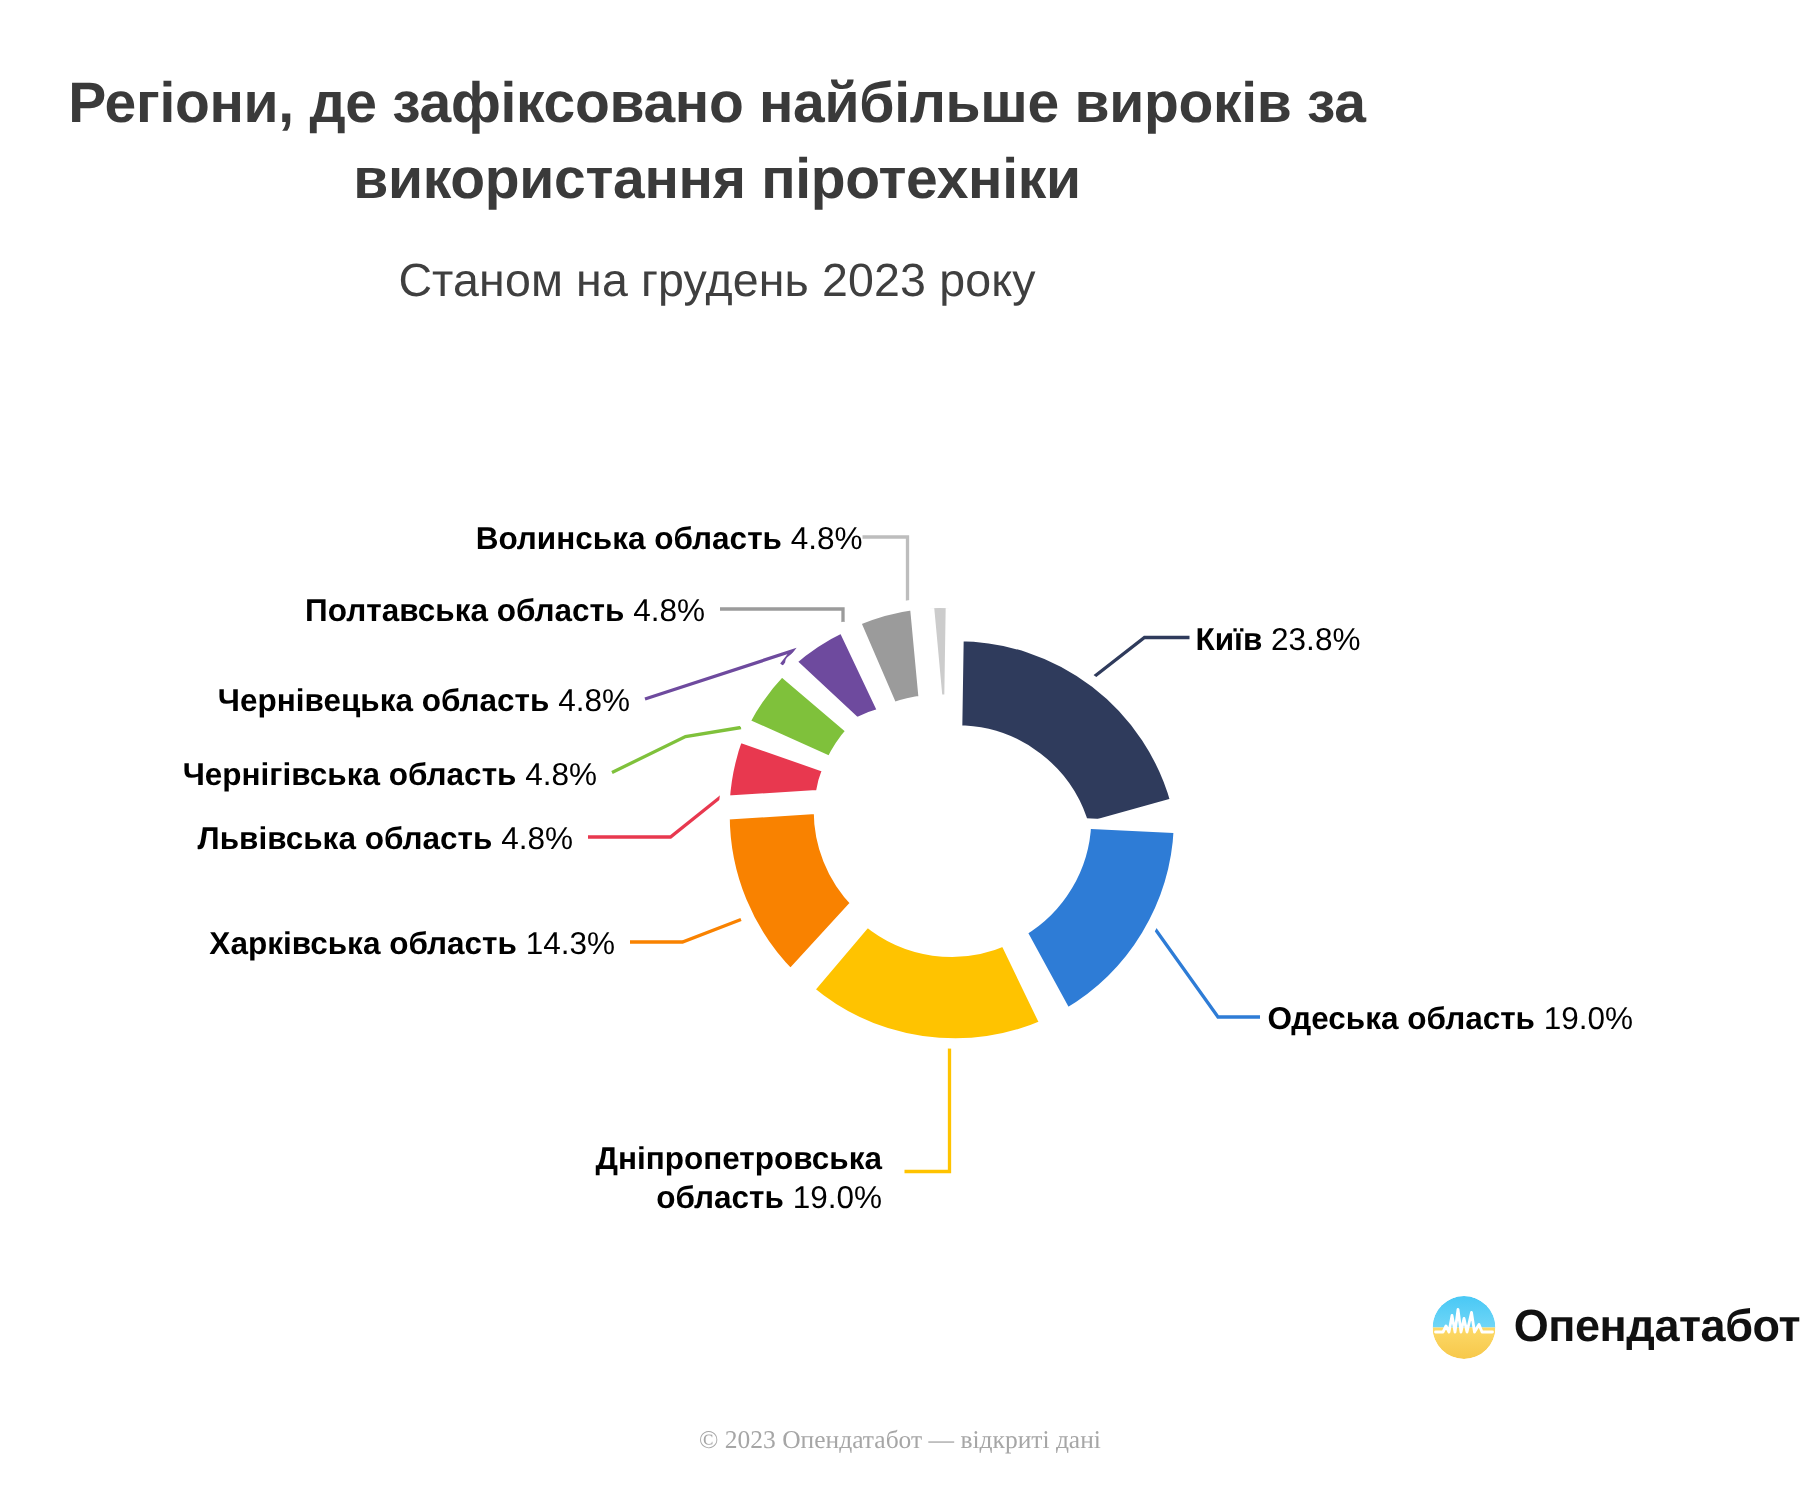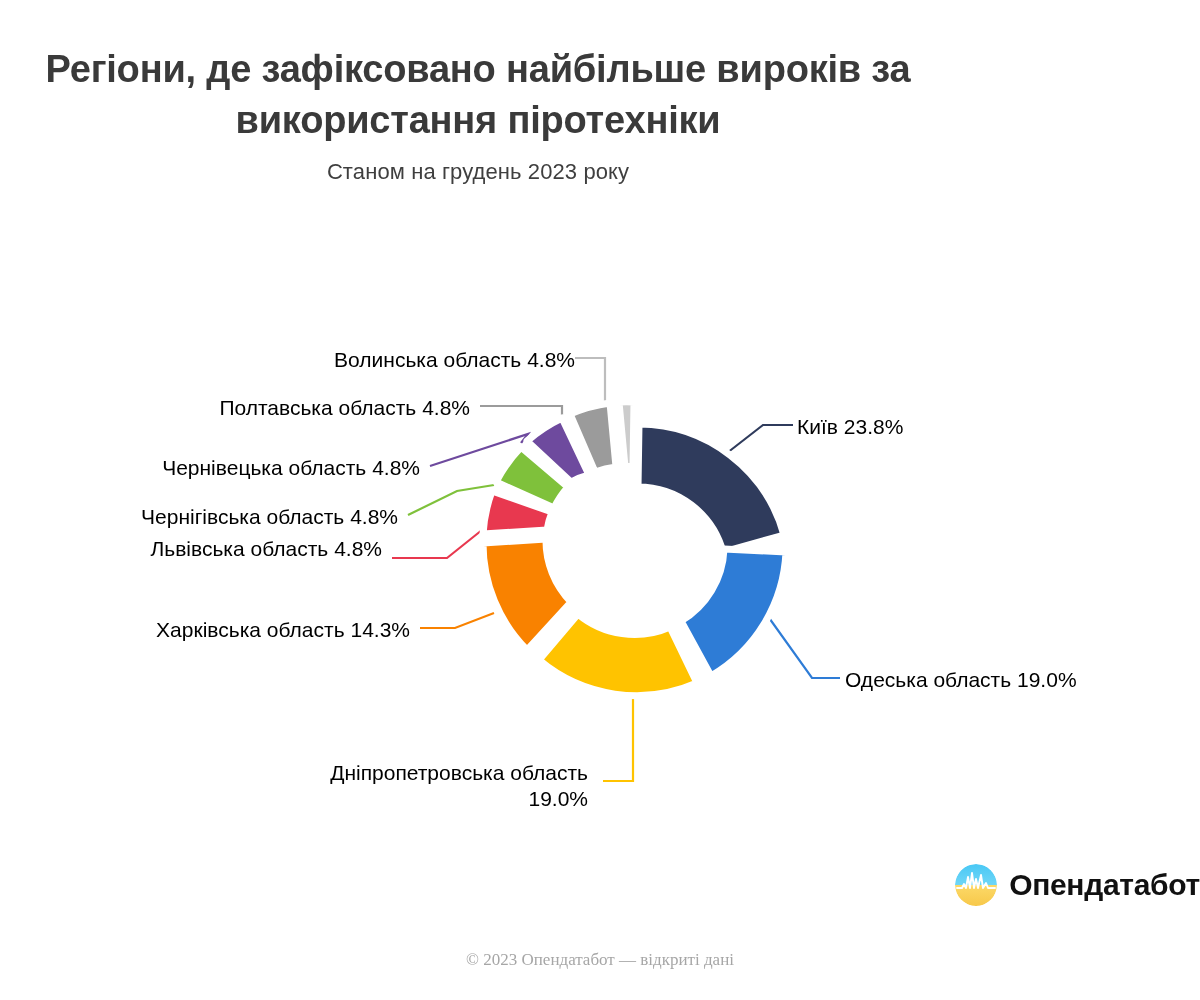--- a/index.html
+++ b/index.html
@@ -28,22 +28,22 @@
   #chart-title {
     font-size: 38px;
     font-weight: bold;
     color: #3a3a3a;
     line-height: 1.33;
     letter-spacing: -0.2px;
     max-width: 880px;
     margin: 0 auto;
   }
   #chart-subtitle {
-    margin-top: 14px;
-    font-size: 22px;
+    margin-top: 24px;
+    font-size: 31px;
     font-weight: normal;
     color: #3f3f3f;
     letter-spacing: 0.1px;
   }
 
   
   #chart-area {
     position: absolute;
     top: 330px;
     left: 0;
@@ -62,21 +62,21 @@
   .slice-label {
     position: absolute;
     font-size: 21px;
     color: #000000;
     white-space: nowrap;
     line-height: 1.22;
   }
   .slice-label.right { text-align: left; }
   .slice-label.left  { text-align: right; }
   .slice-label .name {
-    font-weight: normal;
+    font-weight: bold;
     margin-top: 35px;
   }
   .slice-label .pct {
     font-weight: normal;
   }
   .slice-label.wrap { white-space: normal; width: 270px; }
 
   
   #logo-block {
     position: absolute;
@@ -176,21 +176,21 @@
     <div class="slice-label left wrap" style="left:318px; top:430px; width:270px;">
       <span class="name">Дніпропетровська область</span>
       <span class="pct">19.0%</span>
     </div>
 
     <div class="slice-label left" style="right:790px; top:287px;">
       <span class="name">Харківська область</span>
       <span class="pct">14.3%</span>
     </div>
 
-    <div class="slice-label left" style="right:818px; top:206px;">
+    <div class="slice-label left" style="right:818px; top:217px;">
       <span class="name">Львівська область</span>
       <span class="pct">4.8%</span>
     </div>
 
     <div class="slice-label left" style="right:802px; top:174px;">
       <span class="name">Чернігівська область</span>
       <span class="pct">4.8%</span>
     </div>
 
     <div class="slice-label left" style="right:780px; top:125px;">

